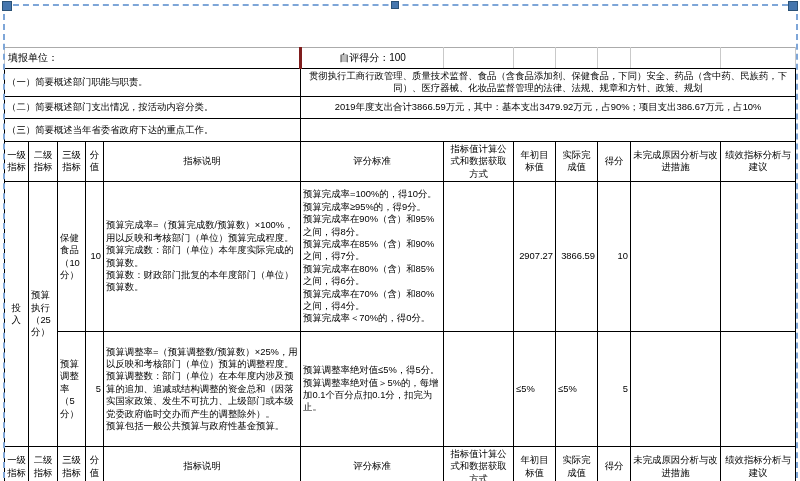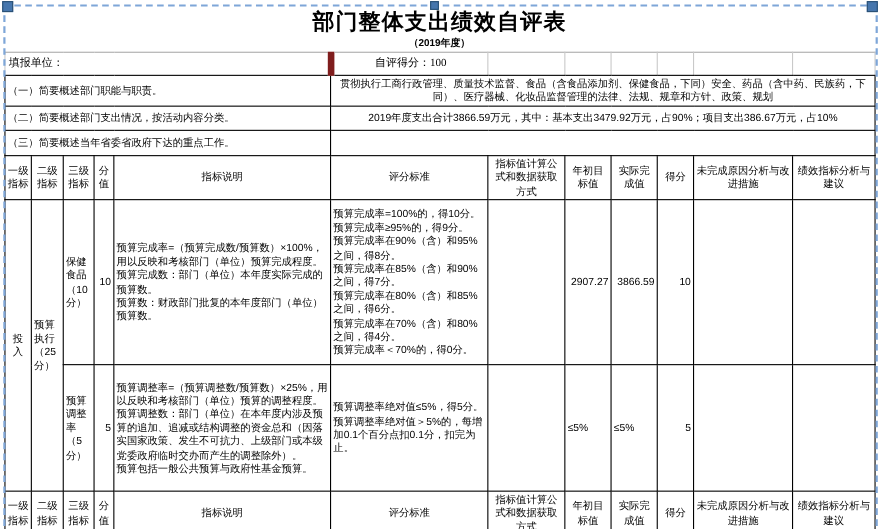--- a/index.html
+++ b/index.html
@@ -18,22 +18,22 @@
   .subtitle{font-size:9px;font-weight:bold;line-height:12px;}
   
   table.grid{position:absolute;left:4px;top:47px;width:791px;border-collapse:collapse;
              table-layout:fixed;}
   table.grid td,table.grid th{border:1px solid #000;padding:1px 2px;font-size:9.4px;
              line-height:12.4px;overflow:hidden;font-weight:normal;vertical-align:middle;}
   th.hcell{font-weight:bold;text-align:center;line-height:10.5px;padding:1px 0;}
   
   tr.inforow td{border-top:1px solid #ababab;border-left:1px solid #c9c9c9;
                 border-right:1px solid #c9c9c9;border-bottom:1px solid #000;font-size:10px;}
-  tr.inforow td.unit{text-align:left;padding-left:3px;border-right:6px solid #7f1d1d;}
-  tr.inforow td.score{text-align:center;border-left:1px solid #fff;font-family:Liberation Serif, serif;}
+  tr.inforow td.unit{text-align:left;padding-left:3px;border-right:3px solid #7f1d1d;}
+  tr.inforow td.score{text-align:center;border-left:1px solid #fff;}
   
   td.ovlabel{text-align:left;padding-left:4px;}
   td.ovcontent{text-align:center;line-height:11.5px;margin-top:20px;}
   
   .pre{white-space:pre-wrap;word-break:break-all;}
   td.l1cell{vertical-align:top;padding:170px 0 0 0;text-align:center;}
   td.l1cell span{display:inline-block;width:10px;word-break:break-all;line-height:11.5px;
                  font-size:9.4px;text-align:left;}
   td.l2cell{vertical-align:top;padding:165px 0 0 1px;font-size:9px;line-height:11px;
             word-break:break-all;text-align:left;}
@@ -44,24 +44,20 @@
   td.crit-top{text-align:left;vertical-align:top;}
   td.crit-mid{text-align:left;vertical-align:middle;}
   td.num{text-align:right;vertical-align:middle;padding-right:3px;}
   td.pct{text-align:left;vertical-align:middle;padding-left:2px;}
 </style>
 </head>
 <body>
 
 <div class="stage">
 
-  <div class="titleblock">
-    <div class="title">部门整体支出绩效自评表</div>
-    <div class="subtitle">（2019年度）</div>
-  </div>
 
   <table class="grid">
     <colgroup>
       <col style="width:24px">
         <col style="width:29px">
         <col style="width:28px">
         <col style="width:18px">
       <col style="width:197px">
         <col style="width:143px">
         <col style="width:70px">

